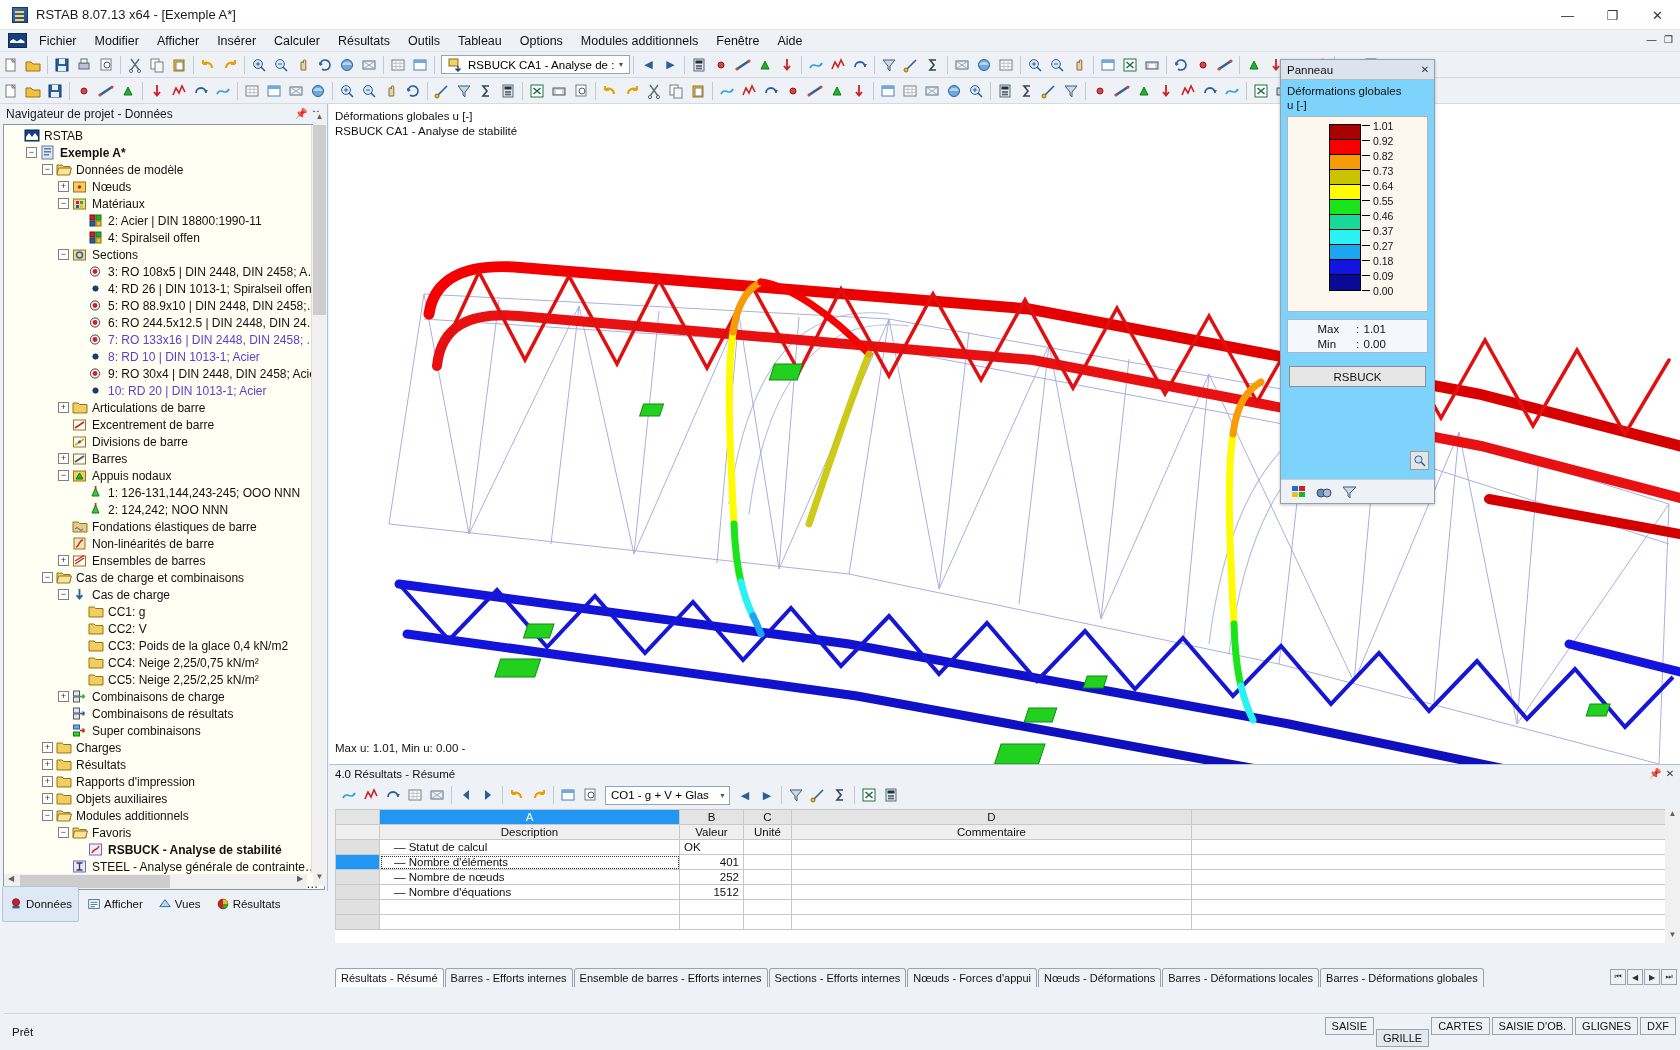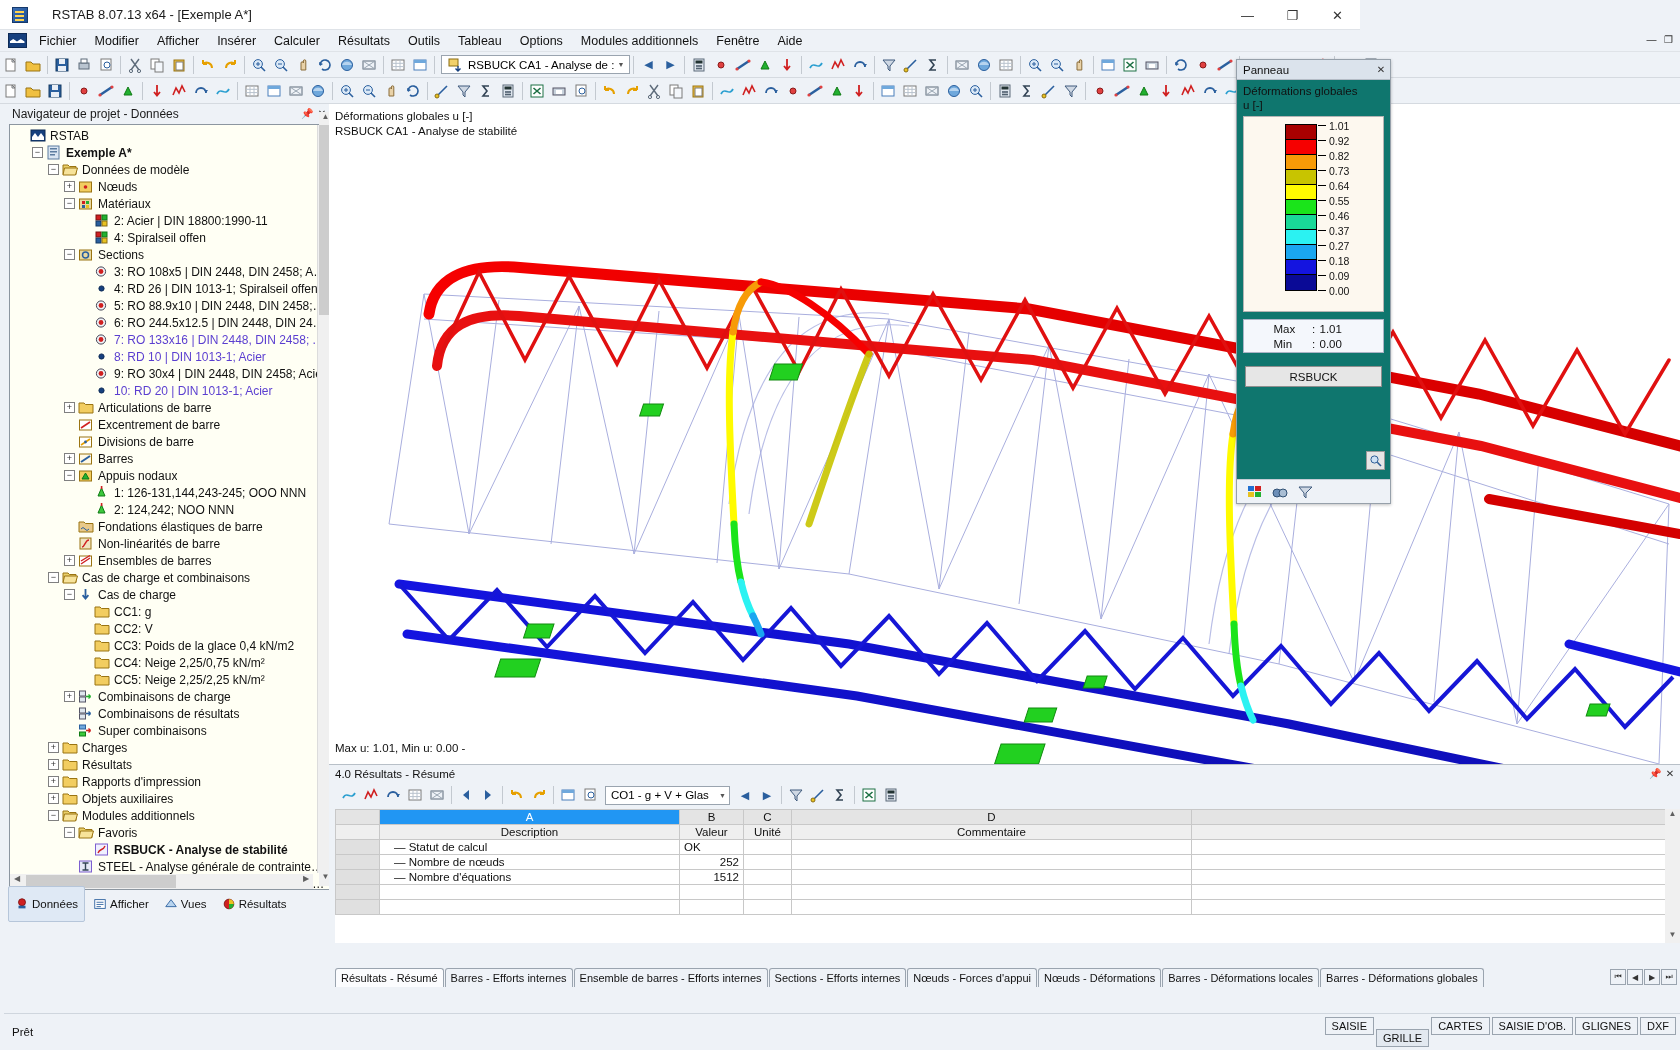--- a/index.html
+++ b/index.html
@@ -9,24 +9,23 @@
     width: 1680px; height: 1050px;
     overflow: hidden;
     font-family: "Liberation Sans", sans-serif;
     font-size: 12px;
     background: #f0f0f0;
   }
   #app { position: relative; width: 1680px; height: 1050px; background: #eef2f7; }
 
   
   .titlebar {
-    position: absolute; top: 0; left: 0; width: 1360px; height: 30px;
+    position: absolute; top: 0; left: 0; width: 1680px; height: 30px;
     background: #ffffff; display: flex; align-items: center;
     border-bottom: 1px solid #dfe3e8;
-    gap: 16px;
   }
   .titlebar .appicon {
     width: 16px; height: 16px; margin: 0 8px 0 12px;
     background: linear-gradient(135deg,#3d6fb5,#1b4e91);
     border: 1px solid #15396b; position: relative; flex: 0 0 auto;
   }
   .titlebar .appicon::after {
     content: ""; position: absolute; left: 2px; top: 3px; width: 9px; height: 2px;
     background: #ffd34d; box-shadow: 0 4px 0 #ffd34d, 0 8px 0 #ffd34d;
   }
@@ -77,21 +76,21 @@
     display: flex; align-items: center; padding: 0 2px 0 5px; margin-left: 3px; font-size: 11.5px;
   }
   .combo-lc .txt { flex: 1; white-space: nowrap; overflow: hidden; }
   .combo-arrow {
     width: 13px; height: 17px; display: flex; align-items: center; justify-content: center;
     color: #555; font-size: 7px;
   }
 
   
   .navpanel {
-    position: absolute; left: 6px; top: 104px; width: 328px; height: 812px;
+    position: absolute; left: 0; top: 104px; width: 328px; height: 812px;
     background: #eef2f7; border-right: 1px solid #b8c0c8;
   }
   .navheader {
     height: 19px; display: flex; align-items: center; padding: 0 4px 0 6px;
     font-size: 12px; color: #1a1a1a; background: #eef2f7;
   }
   .navheader .t { flex: 1; }
   .pinico, .xico { width: 14px; height: 14px; display:flex; align-items:center; justify-content:center; font-size:10px; color:#333; }
   .treebox {
     position: absolute; left: 3px; top: 20px; width: 322px; bottom: 26px;
@@ -141,22 +140,22 @@
   
   .viewport {
     position: absolute; left: 329px; top: 104px; right: 0; height: 660px;
     background: #ffffff; overflow: hidden;
   }
   .vp-label { position: absolute; left: 6px; top: 5px; font-size: 11.5px; color: #111; line-height: 15px; }
   .vp-footer { position: absolute; left: 6px; bottom: 10px; font-size: 11.5px; color: #111; }
 
   
   .panel {
-    position: absolute; left: 1236px; top: 59px; width: 155px; height: 445px;
-    background: #0f766e; border: 1px solid #96a0aa; box-shadow: 0 1px 3px rgba(0,0,0,.25);
+    position: absolute; left: 1280px; top: 59px; width: 155px; height: 445px;
+    background: #7dd3fc; border: 1px solid #96a0aa; box-shadow: 0 1px 3px rgba(0,0,0,.25);
   }
   .panel-head {
     height: 20px; background: #dbe3ec; display: flex; align-items: center;
     padding: 0 2px 0 6px; font-size: 11.5px; color: #111; border-bottom: 1px solid #b4bcc6;
   }
   .panel-head .t { flex: 1; }
   .panel-title { padding: 4px 6px 0 6px; font-size: 11.5px; color: #111; line-height: 14px; }
   .legendbox {
     margin: 4px 6px 0 6px; height: 196px; background: #fdf8ef; border: 1px solid #b4b4b4;
     position: relative;
@@ -1782,20 +1781,28 @@
         <tbody id="gt-body">
             <tr>
               <td class="rowhdr"></td>
               <td class="" style="padding-left: 14px;">— Statut de calcul</td>
               <td class="">OK</td>
               <td></td>
               <td></td>
               <td></td>
             </tr>
             <tr>
+              <td class="rowhdr sel"></td>
+              <td class=" cur" style="padding-left: 14px;">— Nombre d'éléments</td>
+              <td class="num">401</td>
+              <td></td>
+              <td></td>
+              <td></td>
+            </tr>
+            <tr>
               <td class="rowhdr"></td>
               <td class="" style="padding-left: 14px;">— Nombre de nœuds</td>
               <td class="num">252</td>
               <td></td>
               <td></td>
               <td></td>
             </tr>
             <tr>
               <td class="rowhdr"></td>
               <td class="" style="padding-left: 14px;">— Nombre d'équations</td>

